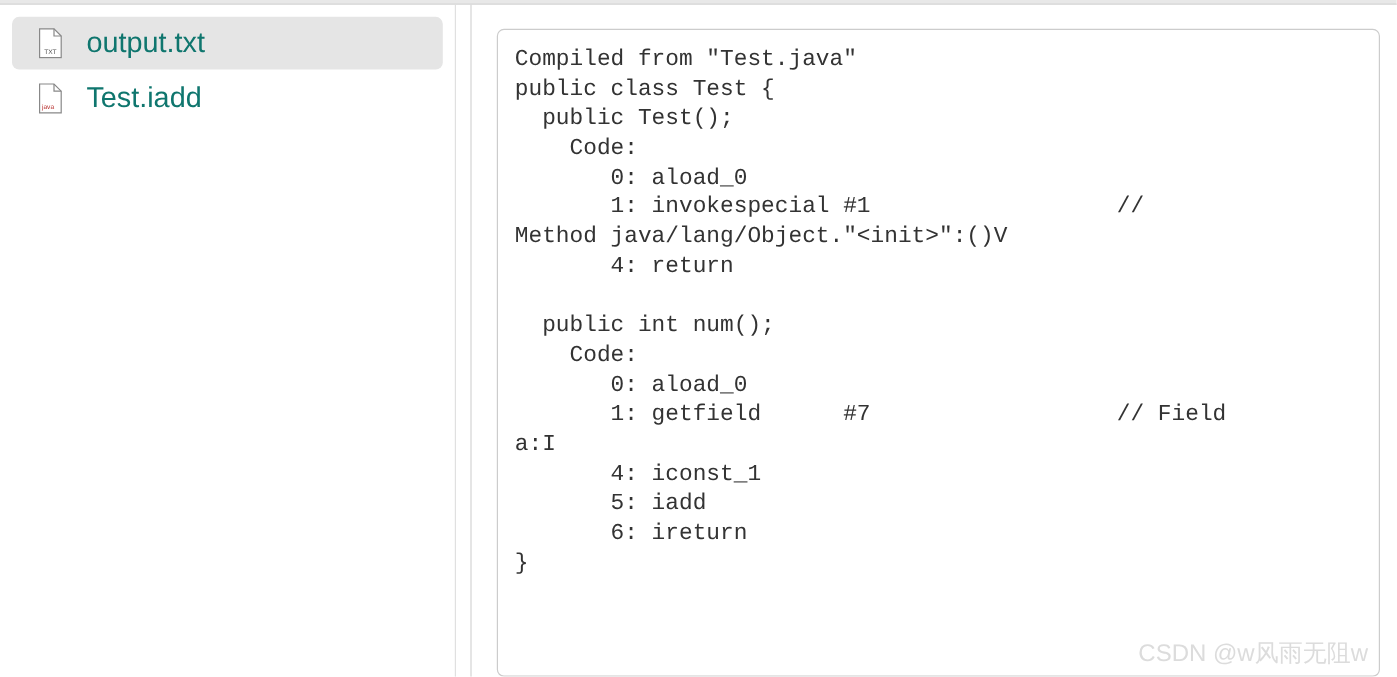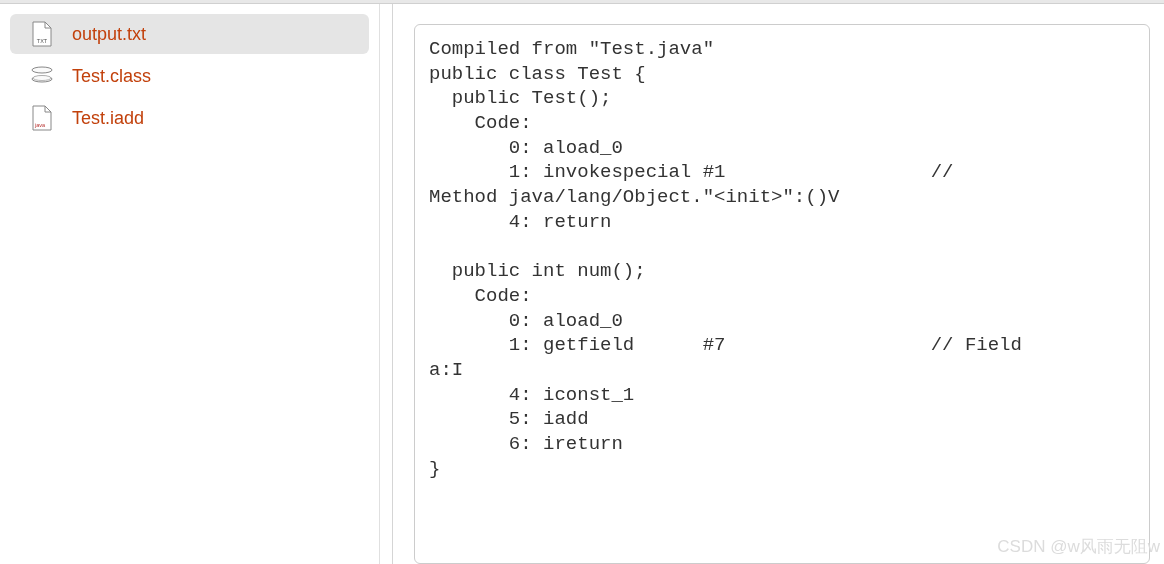--- a/index.html
+++ b/index.html
@@ -45,22 +45,22 @@
     .file-icon {
       width: 24px;
       height: 24px;
       margin-right: 18px;
       display: flex;
       align-items: center;
       justify-content: center;
       flex-shrink: 0;
     }
     .file-name {
-      font-size: 18px;
-      color: #c2410c;
+      font-size: 24px;
+      color: #0f766e;
     }
     .content-area {
       flex: 1;
       padding: 20px 14px 0 34px;
       background: #ffffff;
       overflow: hidden;
     }
     .content-box {
       border: 1px solid #cccccc;
       border-radius: 6px;
@@ -72,22 +72,22 @@
       font-family: "SF Mono", Menlo, Monaco, "Courier New", monospace;
       font-size: 19px;
       line-height: 1.3;
       color: #333;
       white-space: pre;
       overflow: visible;
     }
     .watermark {
       position: absolute;
       bottom: 6px;
-      right: 4px;
-      font-size: 17px;
+      right: 24px;
+      font-size: 20px;
       color: #dcdcdc;
       font-family: -apple-system, sans-serif;
       pointer-events: none;
     }
     .separator {
       position: absolute;
       left: 392px;
       top: 4px;
       bottom: 0;
       width: 1px;
@@ -102,30 +102,20 @@
   <div class="sidebar">
     <div class="file-item selected">
       <span class="file-icon">
         <svg width="22" height="26" viewBox="0 0 22 26">
           <path d="M 2 1 L 14 1 L 20 7 L 20 25 L 2 25 Z" fill="#ffffff" stroke="#888" stroke-width="1"></path>
           <path d="M 14 1 L 14 7 L 20 7" fill="none" stroke="#888" stroke-width="1"></path>
           <text x="11" y="22" font-size="5.5" fill="#555" text-anchor="middle" font-family="Arial">TXT</text>
         </svg>
       </span>
       <span class="file-name">output.txt</span>
-    </div>
-    <div class="file-item">
-      <span class="file-icon">
-        <svg width="24" height="20" viewBox="0 0 24 20">
-          <ellipse cx="12" cy="4" rx="10" ry="3" fill="#fafafa" stroke="#888" stroke-width="1"></ellipse>
-          <ellipse cx="12" cy="13" rx="10" ry="3" fill="#fafafa" stroke="#888" stroke-width="1"></ellipse>
-          <ellipse cx="12" cy="12" rx="9" ry="2.5" fill="#fafafa" stroke="#999" stroke-width="0.7"></ellipse>
-        </svg>
-      </span>
-      <span class="file-name">Test.class</span>
     </div>
     <div class="file-item">
       <span class="file-icon">
         <svg width="22" height="26" viewBox="0 0 22 26">
           <path d="M 2 1 L 14 1 L 20 7 L 20 25 L 2 25 Z" fill="#ffffff" stroke="#888" stroke-width="1"></path>
           <path d="M 14 1 L 14 7 L 20 7" fill="none" stroke="#888" stroke-width="1"></path>
           <text x="9" y="22" font-size="5.5" fill="#b8312f" text-anchor="middle" font-family="Arial">java</text>
         </svg>
       </span>
       <span class="file-name">Test.iadd</span>

